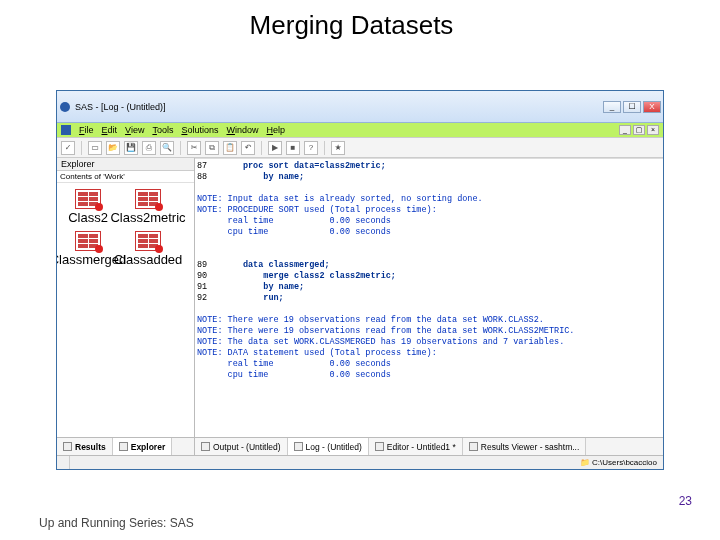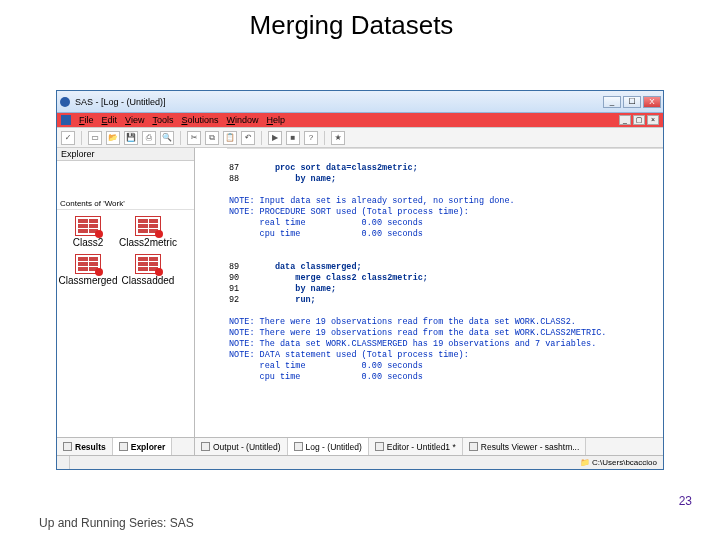--- a/index.html
+++ b/index.html
@@ -42,38 +42,38 @@
     background: #fff;
     font-size: 9px;
     display: flex;
     flex-direction: column;
   }
   .titlebar {
     background: linear-gradient(#e8f0fb, #cde0f6);
     border-bottom: 1px solid #96b4d8;
     display: flex;
     align-items: center;
-    height: 22px;
+    height: 32px;
     padding: 0 2px;
   }
   .titlebar .app-icon {
     width: 12px; height: 12px;
     margin-right: 4px;
   }
   .titlebar .title-text { font-size: 9px; color: #000; }
   .window-buttons { margin-left: auto; display: flex; gap: 2px; }
   .winbtn {
     width: 18px; height: 12px; border: 1px solid #8ca5c4;
     background: linear-gradient(#f5f9fe,#d9e6f5);
     font-size: 8px; text-align: center; line-height: 10px;
   }
   .winbtn.close { background: linear-gradient(#f58a8a,#d84040); color:#fff;}
   .menubar {
     display: flex;
-    background: #ef4444;
+    background: #bef264;
     border-bottom: 1px solid #ccc;
     padding: 1px 4px;
     gap: 8px;
     height: 15px;
     align-items: center;
   }
   .menubar span { font-size: 9px; }
   .menubar span u { text-decoration: underline; }
   .mdi-controls { margin-left:auto; display:flex; gap:2px; }
   .mdi-controls div { width:12px; height:10px; border:1px solid #aaa; font-size:7px; text-align:center; line-height:8px; background:#eee;}
@@ -109,33 +109,32 @@
     font-size: 9px;
     padding: 1px 4px;
     background: #f0f0f0;
     border-bottom: 1px solid #ccc;
   }
   .explorer-sub {
     font-size: 8px;
     padding: 1px 3px;
     border-bottom: 1px solid #e0e0e0;
     background:#fff;
-    margin-top:37px;
   }
   .explorer-items {
     display: flex;
     flex-wrap: wrap;
     gap: 6px;
     padding: 6px 4px;
     align-content: flex-start;
   }
   .ex-item {
     width: 54px;
     display:flex; flex-direction:column; align-items:center;
-    font-size: 10px; text-align:center;
+    font-size: 13px; text-align:center;
   }
   .ex-icon {
     width: 26px; height: 20px;
     border:1px solid #c33;
     position:relative;
     background:#fff;
     margin-bottom:1px;
   }
   .ex-icon .grid { position:absolute; inset:2px; display:grid; grid-template-columns:1fr 1fr; grid-template-rows:1fr 1fr 1fr; gap:1px; }
   .ex-icon .grid div { background:#c44; }
@@ -144,26 +143,25 @@
     flex: 1;
     display: flex;
     flex-direction: column;
     overflow: hidden;
   }
   .log-content {
     flex:1;
     font-family: "Courier New", monospace;
     font-size: 8.5px;
     line-height: 11px;
-    padding: 14px 0 2px 2px;
+    padding: 2px 0 2px 2px;
     white-space: pre;
     overflow: hidden;
     background:#fff;
     border-top:1px solid #ddd;
-    margin-left:32px;
   }
   .log-content .ln { color:#000; }
   .log-content .kw { color:#003090; font-weight:bold;}
   .log-content .note { color:#0030c0; }
   .bottom-tabs {
     display:flex;
     border-top:1px solid #bbb;
     background:#f4f4f4;
     height:18px;
     align-items:stretch;

